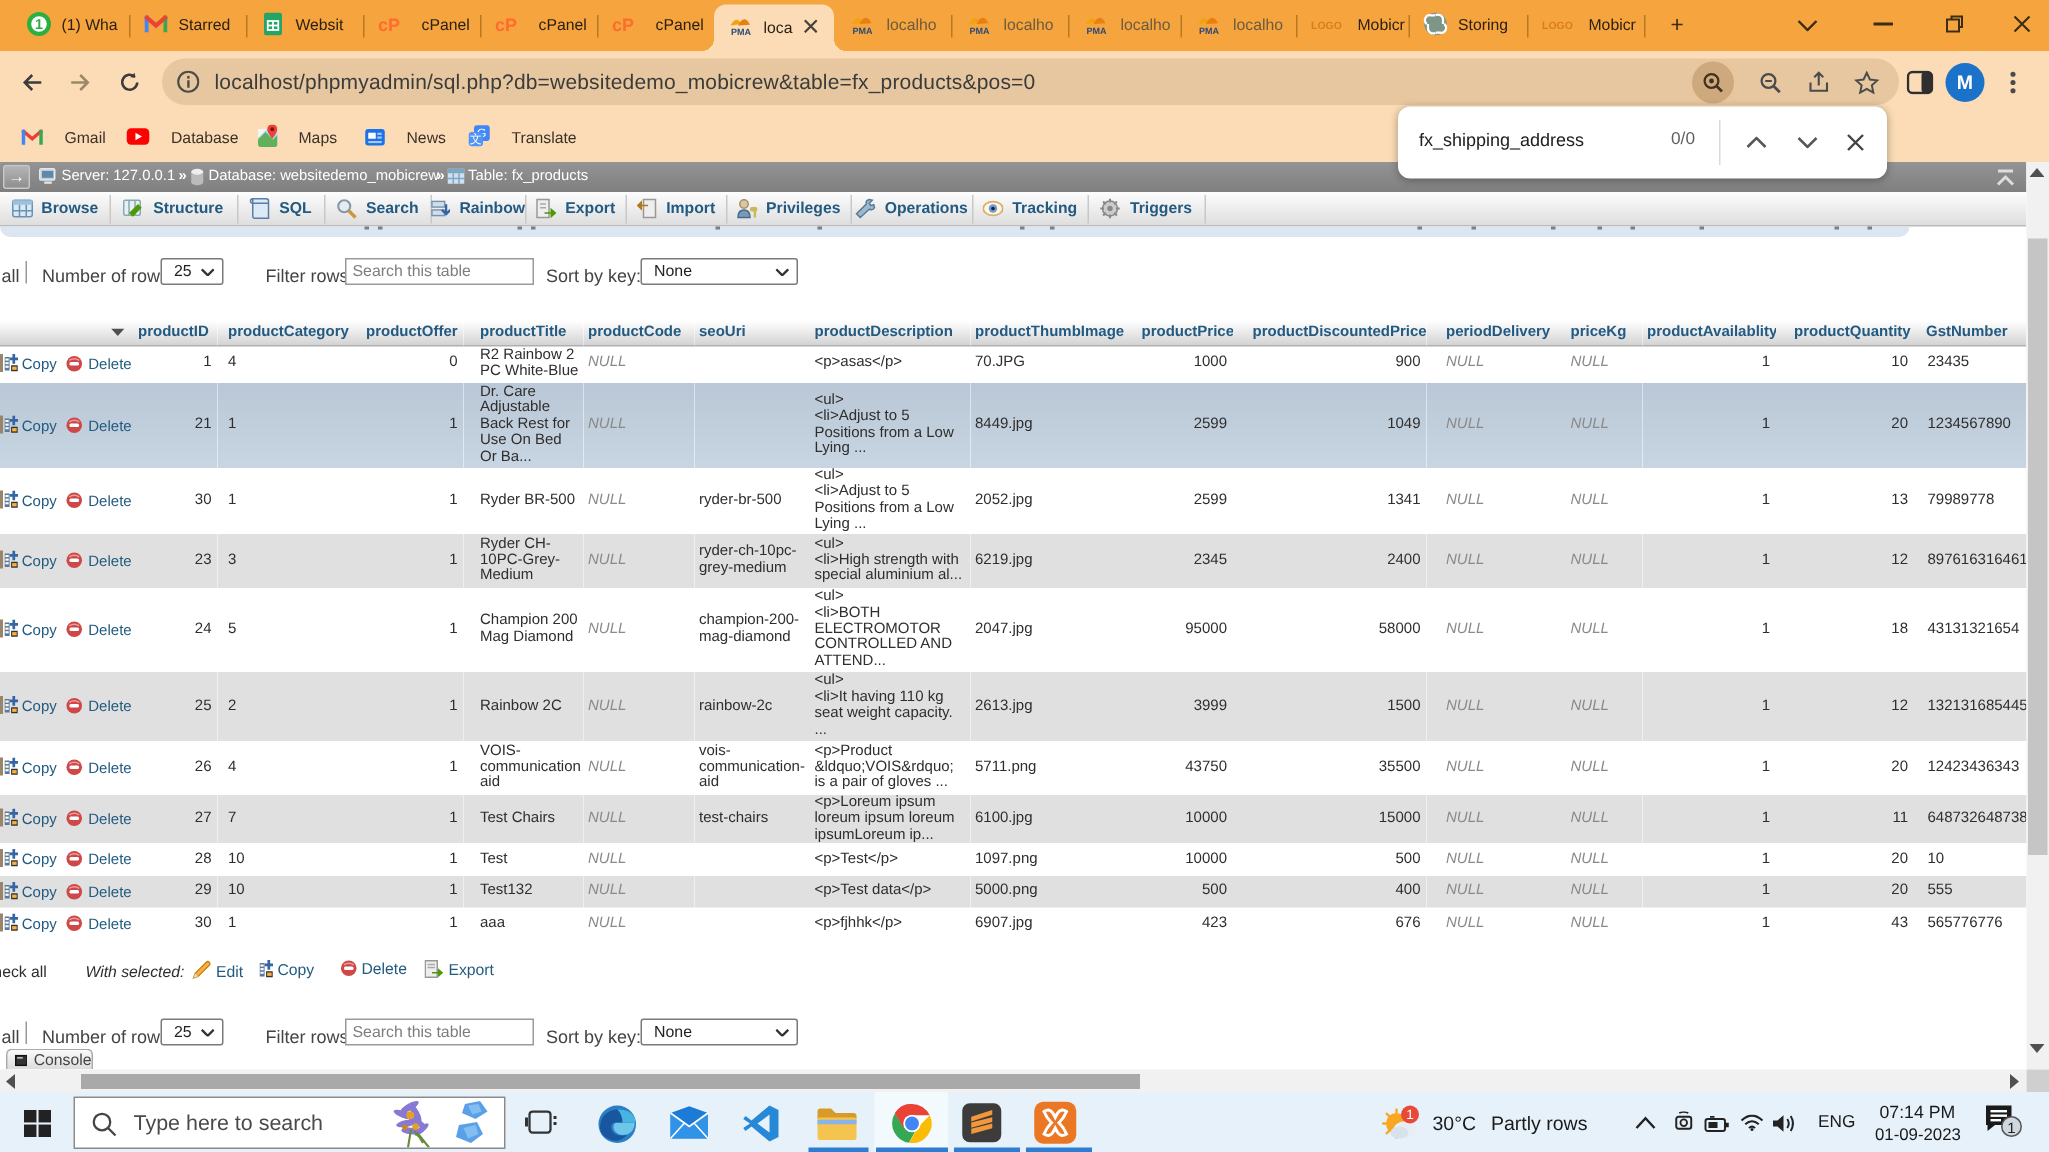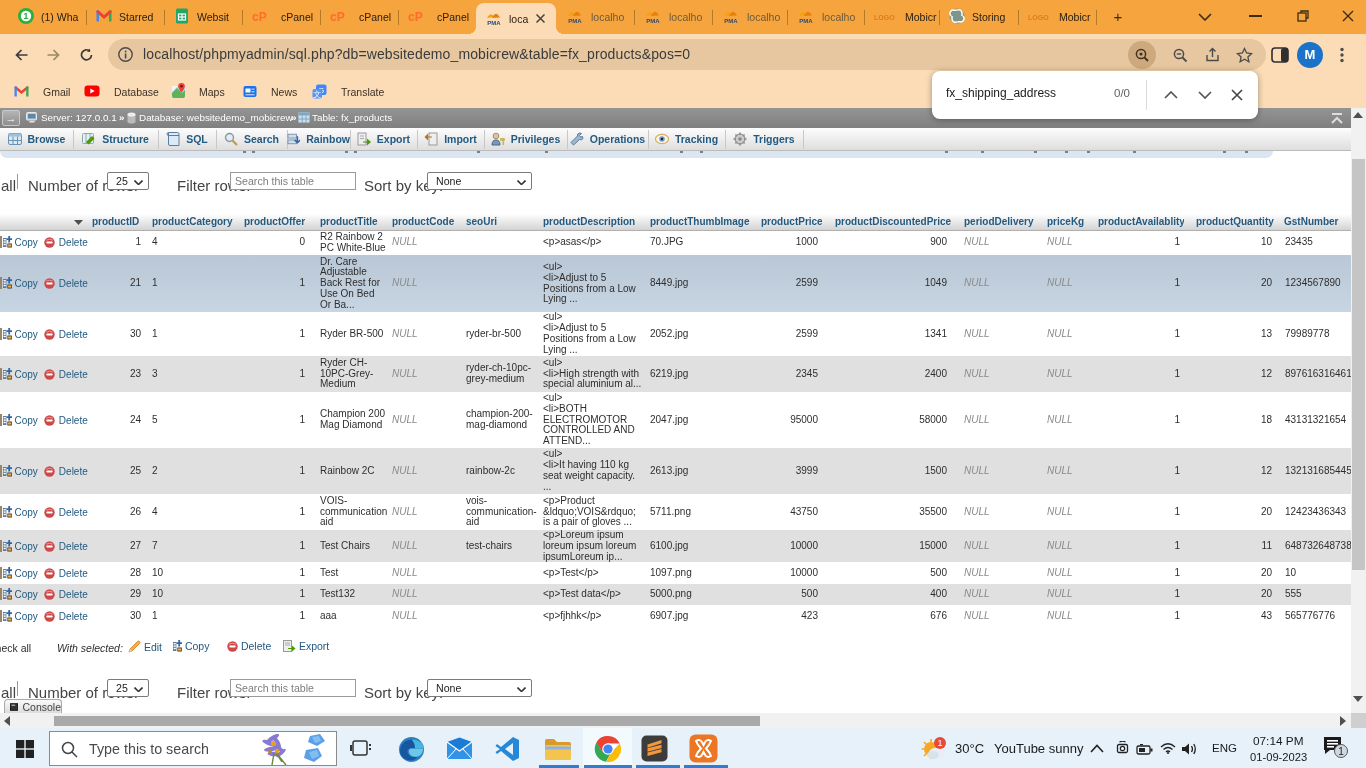--- a/index.html
+++ b/index.html
@@ -21,21 +21,21 @@
 
 #findbar{position:absolute;left:932px;top:71px;width:326px;height:48px;background:#fff;border-radius:8px;box-shadow:0 1px 6px rgba(0,0,0,.35);z-index:50}
 
 #page{position:absolute;left:0;top:108px;width:1351px;height:605px;background:#fff;overflow:hidden}
 #crumb{position:absolute;left:0;top:0;width:1351px;height:20px;background:linear-gradient(#949494,#7f7f7f);color:#fff;font-size:9.9px}
 #pmenu{position:absolute;left:0;top:20px;width:1351px;height:23px;background:linear-gradient(#fdfdfd,#dedede);border-bottom:1px solid #bbb}
 .ptab{position:absolute;top:0;height:22px;display:flex;align-items:center;justify-content:center;font-size:10.5px;font-weight:bold;color:#235a81}
 .ptab svg{margin-right:6px}
 .psep{position:absolute;top:2px;width:1px;height:19px;background:#c8c8c8}
 #bluestrip{position:absolute;left:0;top:43px;width:1273px;height:7px;background:#dbe6f2;border-radius:0 0 7px 7px}
-.ctrl{position:absolute;font-size:15px;color:#444}
+.ctrl{position:absolute;font-size:12px;color:#444}
 .selbox{position:absolute;background:#fff;border:1px solid #7a7a7a;border-radius:2px;font-size:10.6px;color:#222}
 .selbox .chev{position:absolute;right:5px;top:50%;transform:translateY(-50%)}
 .inbox{position:absolute;background:#fff;border:1px solid #9a9a9a;font-size:10.6px;color:#7d7d7d}
 
 #tblwrap{position:absolute;left:0;top:106px;width:1351px;height:413px;overflow:hidden}
 table{border-collapse:collapse;table-layout:fixed;width:1396px;font-size:10px;color:#2e2e2e}
 th{height:16px;background:linear-gradient(#ffffff,#d3d3d3);color:#235a81;text-align:left;font-size:10px;padding:0 3px;white-space:nowrap;overflow:hidden;font-weight:bold;border-bottom:1px solid #b0b0b0}
 td{padding:0 3px;vertical-align:middle;line-height:10.8px;overflow:hidden;white-space:nowrap}
 tr.gray td{background:#e0e0e0}
 tr.marked td{background:linear-gradient(#b9c7d6,#c8d5e2)}
@@ -888,21 +888,21 @@
       <rect x="0" y="0" width="8.3" height="8.3" fill="#222"></rect>
       <rect x="9.7" y="0" width="8.3" height="8.3" fill="#222"></rect>
       <rect x="0" y="9.7" width="8.3" height="8.3" fill="#222"></rect>
       <rect x="9.7" y="9.7" width="8.3" height="8.3" fill="#222"></rect>
     </svg>
 <div class="abs" style="left:49px;top:3px;width:288px;height:35px;background:#fff;border:1px solid #8a8a8a"></div>
 <svg width="17" height="17" viewBox="0 0 17 17" style="position:absolute;left:61px;top:13px">
       <circle cx="7" cy="7" r="5.5" fill="none" stroke="#444" stroke-width="1.5"></circle>
       <path d="M11 11 L16 16" stroke="#444" stroke-width="1.5"></path>
     </svg>
-<div class="tbtxt" style="left:89px;top:13px;font-size:14.3px;color:#4a4a4a">Type this to search</div>
+<div class="tbtxt" style="left:89px;top:13px;font-size:14.3px;color:#4a4a4a">Type here to search</div>
 <svg width="66" height="33" viewBox="0 0 66 33" style="position:absolute;left:262px;top:4px">
       <g fill="#8779d4">
         <ellipse cx="11" cy="6" rx="7" ry="2.3" transform="rotate(-30 11 6)"></ellipse>
         <ellipse cx="7" cy="11" rx="7" ry="2.3" transform="rotate(20 7 11)"></ellipse>
         <ellipse cx="15" cy="10" rx="7" ry="2.3" transform="rotate(60 15 10)"></ellipse>
         <ellipse cx="9" cy="17" rx="7" ry="2.3" transform="rotate(-10 9 17)"></ellipse>
         <ellipse cx="16" cy="16" rx="6.5" ry="2.2" transform="rotate(30 16 16)"></ellipse>
         <ellipse cx="12" cy="22" rx="6.5" ry="2.2" transform="rotate(5 12 22)"></ellipse>
         <ellipse cx="19" cy="21" rx="6" ry="2" transform="rotate(-40 19 21)"></ellipse>
       </g>
@@ -972,21 +972,21 @@
 <div class="underline" style="left:684px;width:44px"></div>
 <svg width="26" height="26" viewBox="0 0 26 26" style="position:absolute;left:921px;top:8px">
       <circle cx="10" cy="13" r="7" fill="#f8a820"></circle>
       <path d="M10 3 V6 M10 20 V23 M0.5 13 H3.5 M3 6 L5.2 8.2 M3 20 L5.2 17.8" stroke="#f8a820" stroke-width="1.6"></path>
       <ellipse cx="16" cy="17" rx="8" ry="5.5" fill="#e8eef4"></ellipse>
       <ellipse cx="12" cy="19" rx="6" ry="4" fill="#d8e2ec"></ellipse>
       <circle cx="19" cy="7" r="6" fill="#e84a3a"></circle>
       <text x="19" y="10" font-size="9" fill="#fff" text-anchor="middle" font-family="Liberation Sans">1</text>
     </svg>
 <div class="tbtxt" style="left:955px;top:13px;font-size:13px">30°C</div>
-<div class="tbtxt" style="left:994px;top:13px;font-size:13px">YouTube sunny</div>
+<div class="tbtxt" style="left:994px;top:13px;font-size:13px">Partly rows</div>
 <svg width="14" height="9" viewBox="0 0 14 9" style="position:absolute;left:1090px;top:16px">
       <path d="M1 8 L7 1.5 L13 8" stroke="#222" stroke-width="1.6" fill="none"></path>
     </svg>
 <svg width="15" height="15" viewBox="0 0 15 15" style="position:absolute;left:1115px;top:13px">
       <rect x="2.5" y="3.5" width="10" height="8" rx="1.5" fill="none" stroke="#222" stroke-width="1.3"></rect>
       <circle cx="7.5" cy="7.5" r="2.2" fill="none" stroke="#222" stroke-width="1.2"></circle>
       <path d="M4.5 1 Q7.5 -0.5 10.5 1" stroke="#222" stroke-width="1.2" fill="none"></path>
     </svg>
 <svg width="17" height="11" viewBox="0 0 17 11" style="position:absolute;left:1136px;top:16px">
       <rect x="1" y="2" width="13" height="8" rx="1.5" fill="none" stroke="#222" stroke-width="1.3"></rect>

